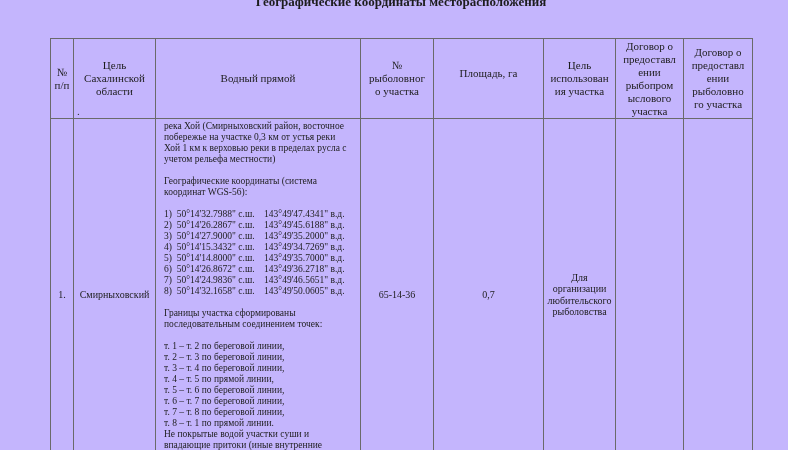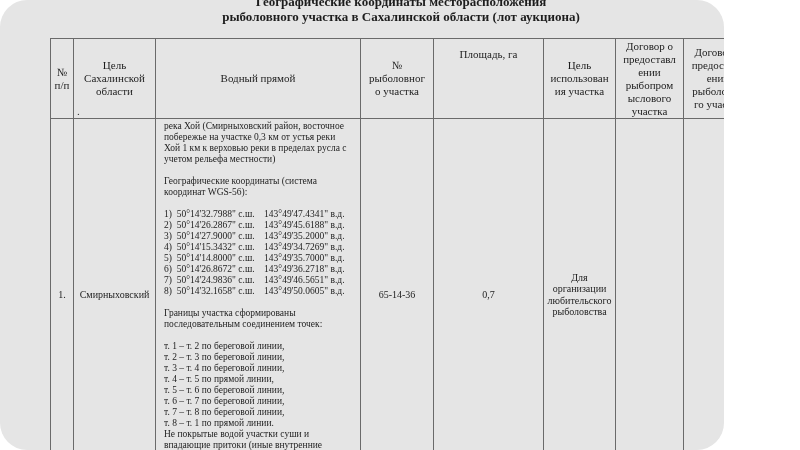--- a/index.html
+++ b/index.html
@@ -3,21 +3,21 @@
 <meta charset="utf-8">
 <style>
   * { box-sizing: border-box; }
   html, body { margin: 0; padding: 0; }
   body {
     width: 800px; height: 450px;
     background: #ffffff;
     font-family: "Liberation Serif", serif;
     color: #1d1d1d;
   }
-  .page { position: relative; width: 724px; height: 450px; overflow: hidden; background: #e5e5e5; border-radius: 27px; }
+  .page { position: relative; width: 788px; height: 450px; overflow: hidden; background: #c4b5fd; }
 
   .title {
     position: absolute; left: 50px; top: -6px; width: 702px;
     text-align: center; font-weight: bold;
     font-size: 13px; line-height: 15px;
   }
 
   .doc-table {
     position: absolute; left: 50px; top: 38px; width: 702px;
     border-collapse: collapse; table-layout: fixed;
@@ -29,21 +29,21 @@
     overflow: hidden;
   }
   .doc-table thead tr { height: 80px; }
   .doc-table tbody tr { height: 352px; }
 
   .doc-table th {
     font-size: 11px; line-height: 13px;
     text-align: center; vertical-align: middle;
     white-space: pre-line;
   }
-  .doc-table th.top-align { vertical-align: top; padding-top: 9px; }
+  .doc-table th.top-align { vertical-align: top; padding-top: 28px; }
 
   .doc-table td {
     vertical-align: middle; text-align: center;
     font-size: 10px; line-height: 12px;
   }
   td.c-water {
     vertical-align: top; text-align: left;
     padding: 2px 4px 0 8px;
     font-size: 9.5px; line-height: 11px;
   }
@@ -56,21 +56,20 @@
 
   .stray { position: absolute; left: 77px; top: 105px; font-size: 11px; color: #333; }
 </style>
 </head>
 <body>
 
 <div class="page">
 
   <header class="title">
     <div>Географические координаты месторасположения</div>
-    <div>рыболовного участка в Сахалинской области (лот аукциона)</div>
   </header>
 
   <span class="stray">.</span>
 
   <table class="doc-table">
     <colgroup>
       <col style="width:23px">
       <col style="width:82px">
       <col style="width:205px">
       <col style="width:73px">

